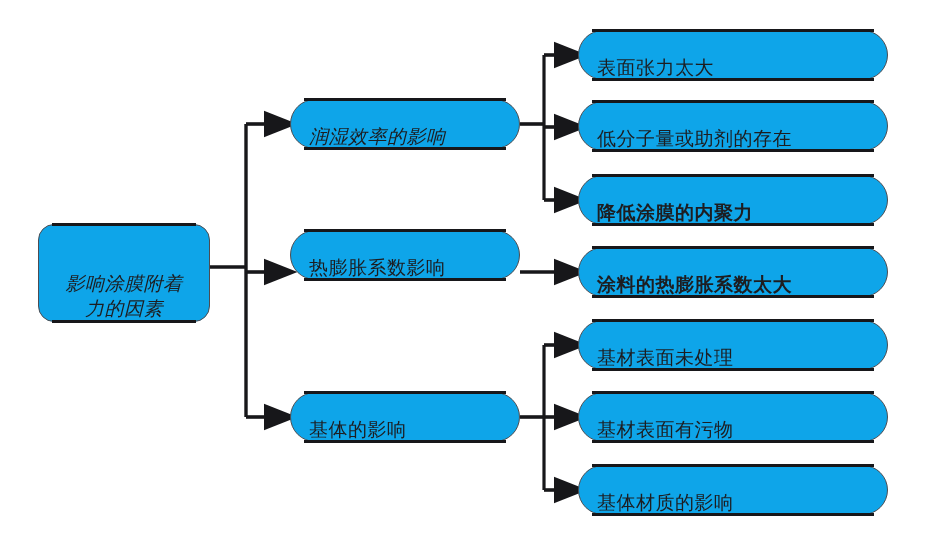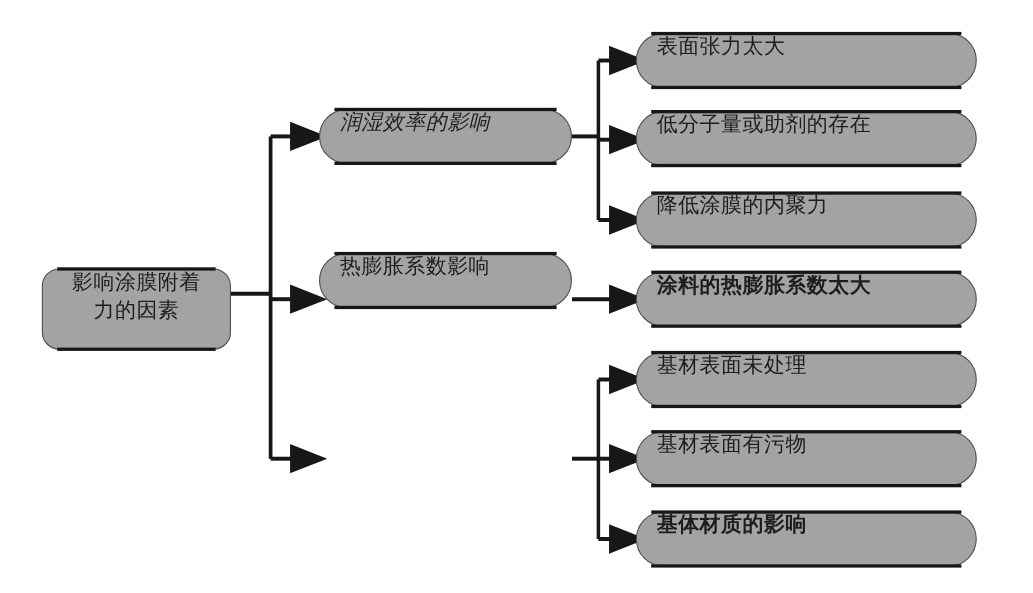--- a/index.html
+++ b/index.html
@@ -22,23 +22,23 @@
     left: 0;
     top: 0;
     width: 939px;
     height: 539px;
     pointer-events: none;
   }
   .node {
     position: absolute;
     box-sizing: border-box;
     display: flex;
-    align-items: flex-start;
+    align-items: flex-end;
     justify-content: flex-start;
-    background: #a3a3a3;
+    background: #0ea5e9;
     border: 1.6px solid #4d4d52;
     z-index: 2;
   }
   
   .node::before,
   .node::after {
     content: "";
     position: absolute;
     left: 13px;
     right: 13px;
@@ -55,26 +55,27 @@
     font-size: 19px;
     line-height: 1.22;
     letter-spacing: 0.5px;
     white-space: pre-line;
     font-family: "DejaVu Sans", "Liberation Sans", sans-serif;
   }
 
   
   .node.root {
     left: 38px;
-    top: 244px;
+    top: 224px;
     width: 172px;
-    height: 74px;
+    height: 98px;
     border-radius: 16px;
     justify-content: center;
     text-align: center;
+    font-style: italic;
   }
   .node.root .label { font-size: 19px; line-height: 1.32; }
 
   
   .node.mid {
     left: 290px;
     width: 230px;
     height: 50px;
     border-radius: 25px;
     padding-left: 18px;
@@ -86,25 +87,25 @@
   
   .node.leaf {
     left: 578px;
     width: 310px;
     height: 50px;
     border-radius: 25px;
     padding-left: 18px;
   }
   .node.leaf.l0 { top: 30px;  }
   .node.leaf.l1 { top: 101px; }
-  .node.leaf.l2 { top: 175px; }
+  .node.leaf.l2 { top: 175px; font-weight: bold; }
   .node.leaf.l3 { top: 247px; font-weight: bold; }
   .node.leaf.l4 { top: 320px; }
   .node.leaf.l5 { top: 392px; }
-  .node.leaf.l6 { top: 465px; font-weight: bold; }
+  .node.leaf.l6 { top: 465px; }
 </style>
 </head>
 <body>
 
 <div id="canvas">
 
   <svg id="edges" viewBox="0 0 939 539">
     <defs>
       <marker id="arrow" markerWidth="11" markerHeight="11" refX="1.2" refY="4.0" orient="auto" markerUnits="strokeWidth">
         <path d="M0,0.3 L9.4,4.0 L0,7.7 Z" fill="#17171a"></path>
@@ -156,20 +157,23 @@
     <span class="label">影响涂膜附着
 力的因素</span>
   </div>
 
   <div class="node mid m0">
     <span class="label">润湿效率的影响</span>
   </div>
   <div class="node mid m1">
     <span class="label">热膨胀系数影响</span>
   </div>
+  <div class="node mid m2">
+    <span class="label">基体的影响</span>
+  </div>
 
   <div class="node leaf l0">
     <span class="label">表面张力太大</span>
   </div>
   <div class="node leaf l1">
     <span class="label">低分子量或助剂的存在</span>
   </div>
   <div class="node leaf l2">
     <span class="label">降低涂膜的内聚力</span>
   </div>

